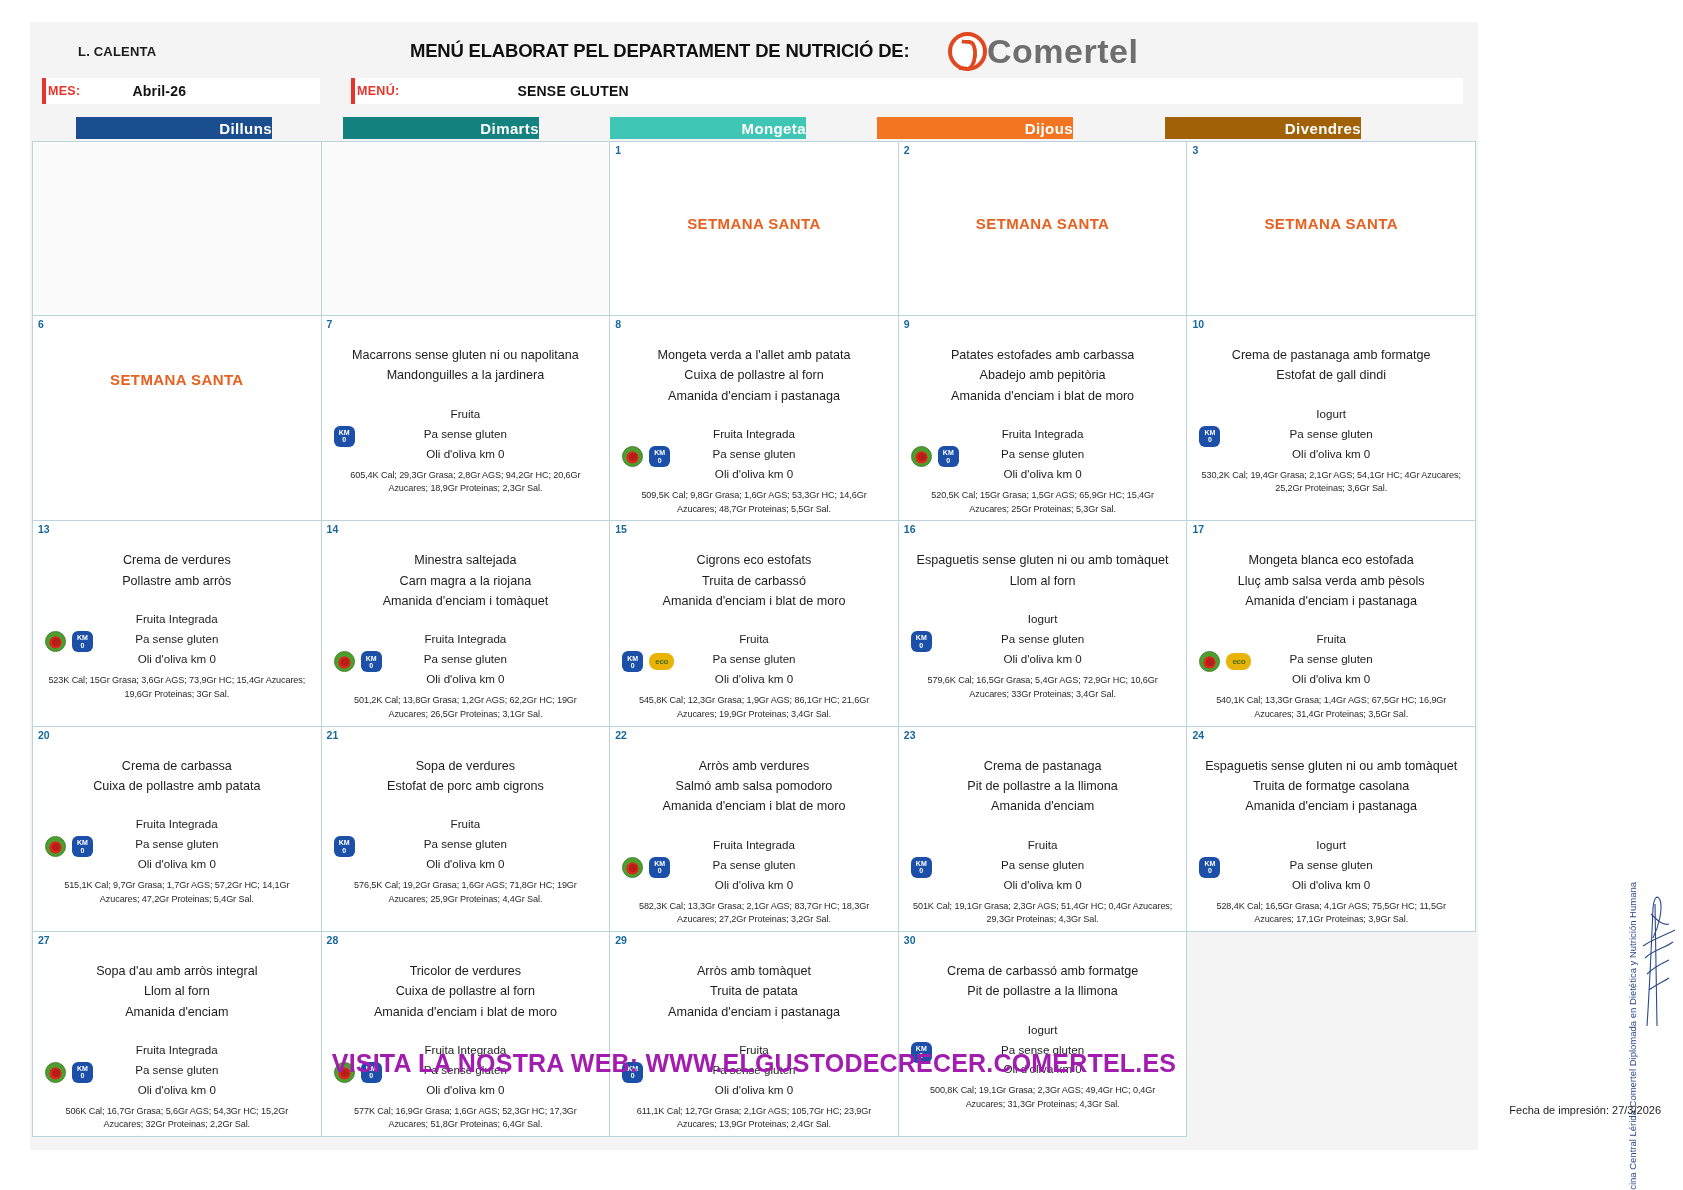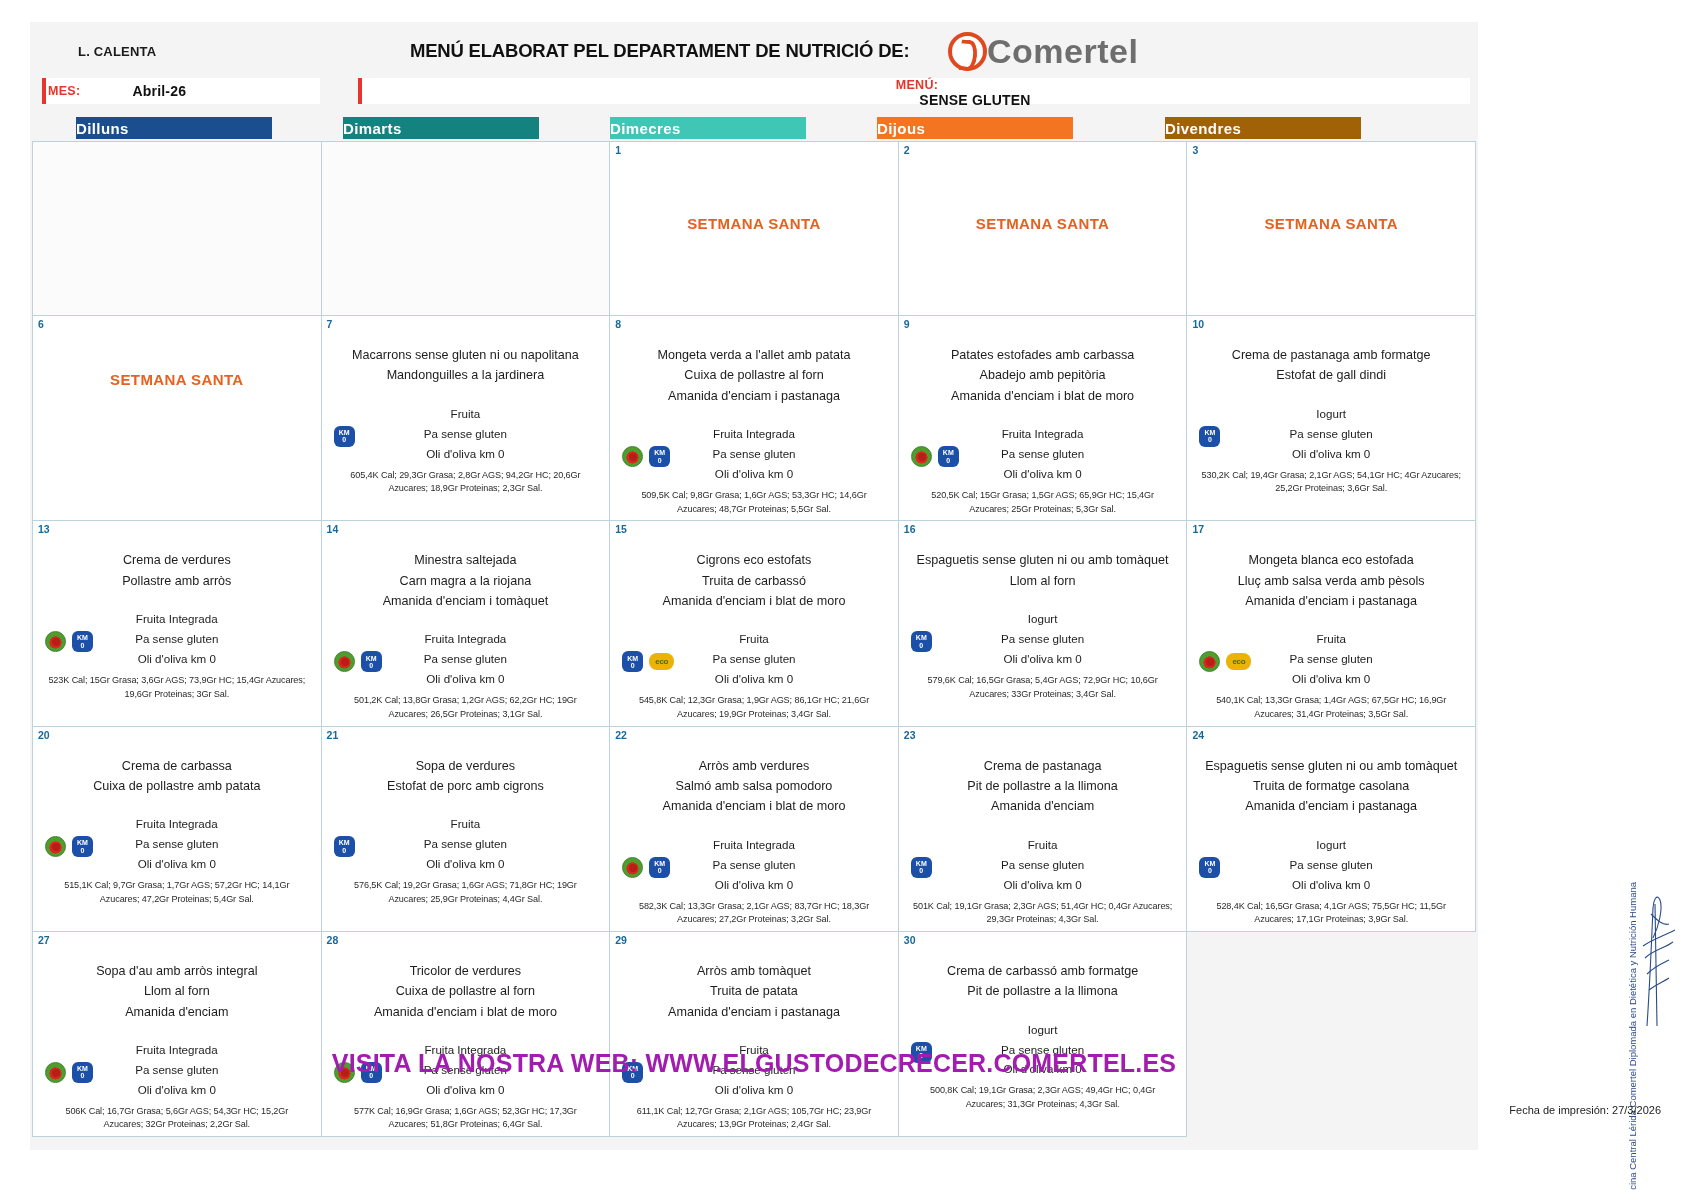--- a/index.html
+++ b/index.html
@@ -65,40 +65,40 @@
   }
   
   .fieldrow { position: absolute; left: 30px; top: 78px; width: 1448px; height: 26px; }
   .field {
     position: absolute; top: 0; height: 26px;
     background: #ffffff;
     display: flex; align-items: center;
     border-left: 4px solid #e8342a;
   }
   .field.mes  { left: 12px;  width: 278px; }
-  .field.menu { left: 328px; width: 1112px; flex-direction: column; }
+  .field.menu { left: 321px; width: 1112px; }
   .field-label {
     font-size: 12.5px; font-weight: bold; color: #e8342a;
     padding-left: 2px; letter-spacing: .3px;
   }
   .field-value {
     font-size: 14px; font-weight: bold; color: #111;
     margin-left: 52px; letter-spacing: .2px;
   }
   .field.menu .field-value { margin-left: 118px; }
   
   .dayhdr-row {
     position: absolute; left: 30px; top: 117px;
     width: 1448px; height: 22px;
   }
   .dayhdr {
     position: absolute; top: 0;
     height: 22px; width: 196px;
     color: #ffffff; font-size: 15px; font-weight: bold;
-    display: flex; align-items: center; justify-content: flex-start;
+    display: flex; align-items: center; justify-content: flex-end;
     letter-spacing: .4px;
   }
   
   .grid {
     position: absolute; left: 32px; top: 141px;
     width: 1444px;
     border-top: 1px solid #bcd3dd;
     border-left: 1px solid #bcd3dd;
     display: grid;
     grid-template-columns: repeat(5, 1fr);
@@ -228,21 +228,21 @@
   </div>
 
   <div class="dayhdr-row" id="dayhdr-row">
       <div class="dayhdr" style="left: 46px; background: rgb(27, 78, 143);">
         <span>Dilluns</span>
       </div>
       <div class="dayhdr" style="left: 313px; background: rgb(20, 130, 127);">
         <span>Dimarts</span>
       </div>
       <div class="dayhdr" style="left: 580px; background: rgb(63, 198, 181);">
-        <span>Dimecres</span>
+        <span>Mongeta</span>
       </div>
       <div class="dayhdr" style="left: 847px; background: rgb(244, 117, 33);">
         <span>Dijous</span>
       </div>
       <div class="dayhdr" style="left: 1135px; background: #a16207;">
         <span>Divendres</span>
       </div>
     </div>
 
   <div class="grid" id="calendar-grid">

